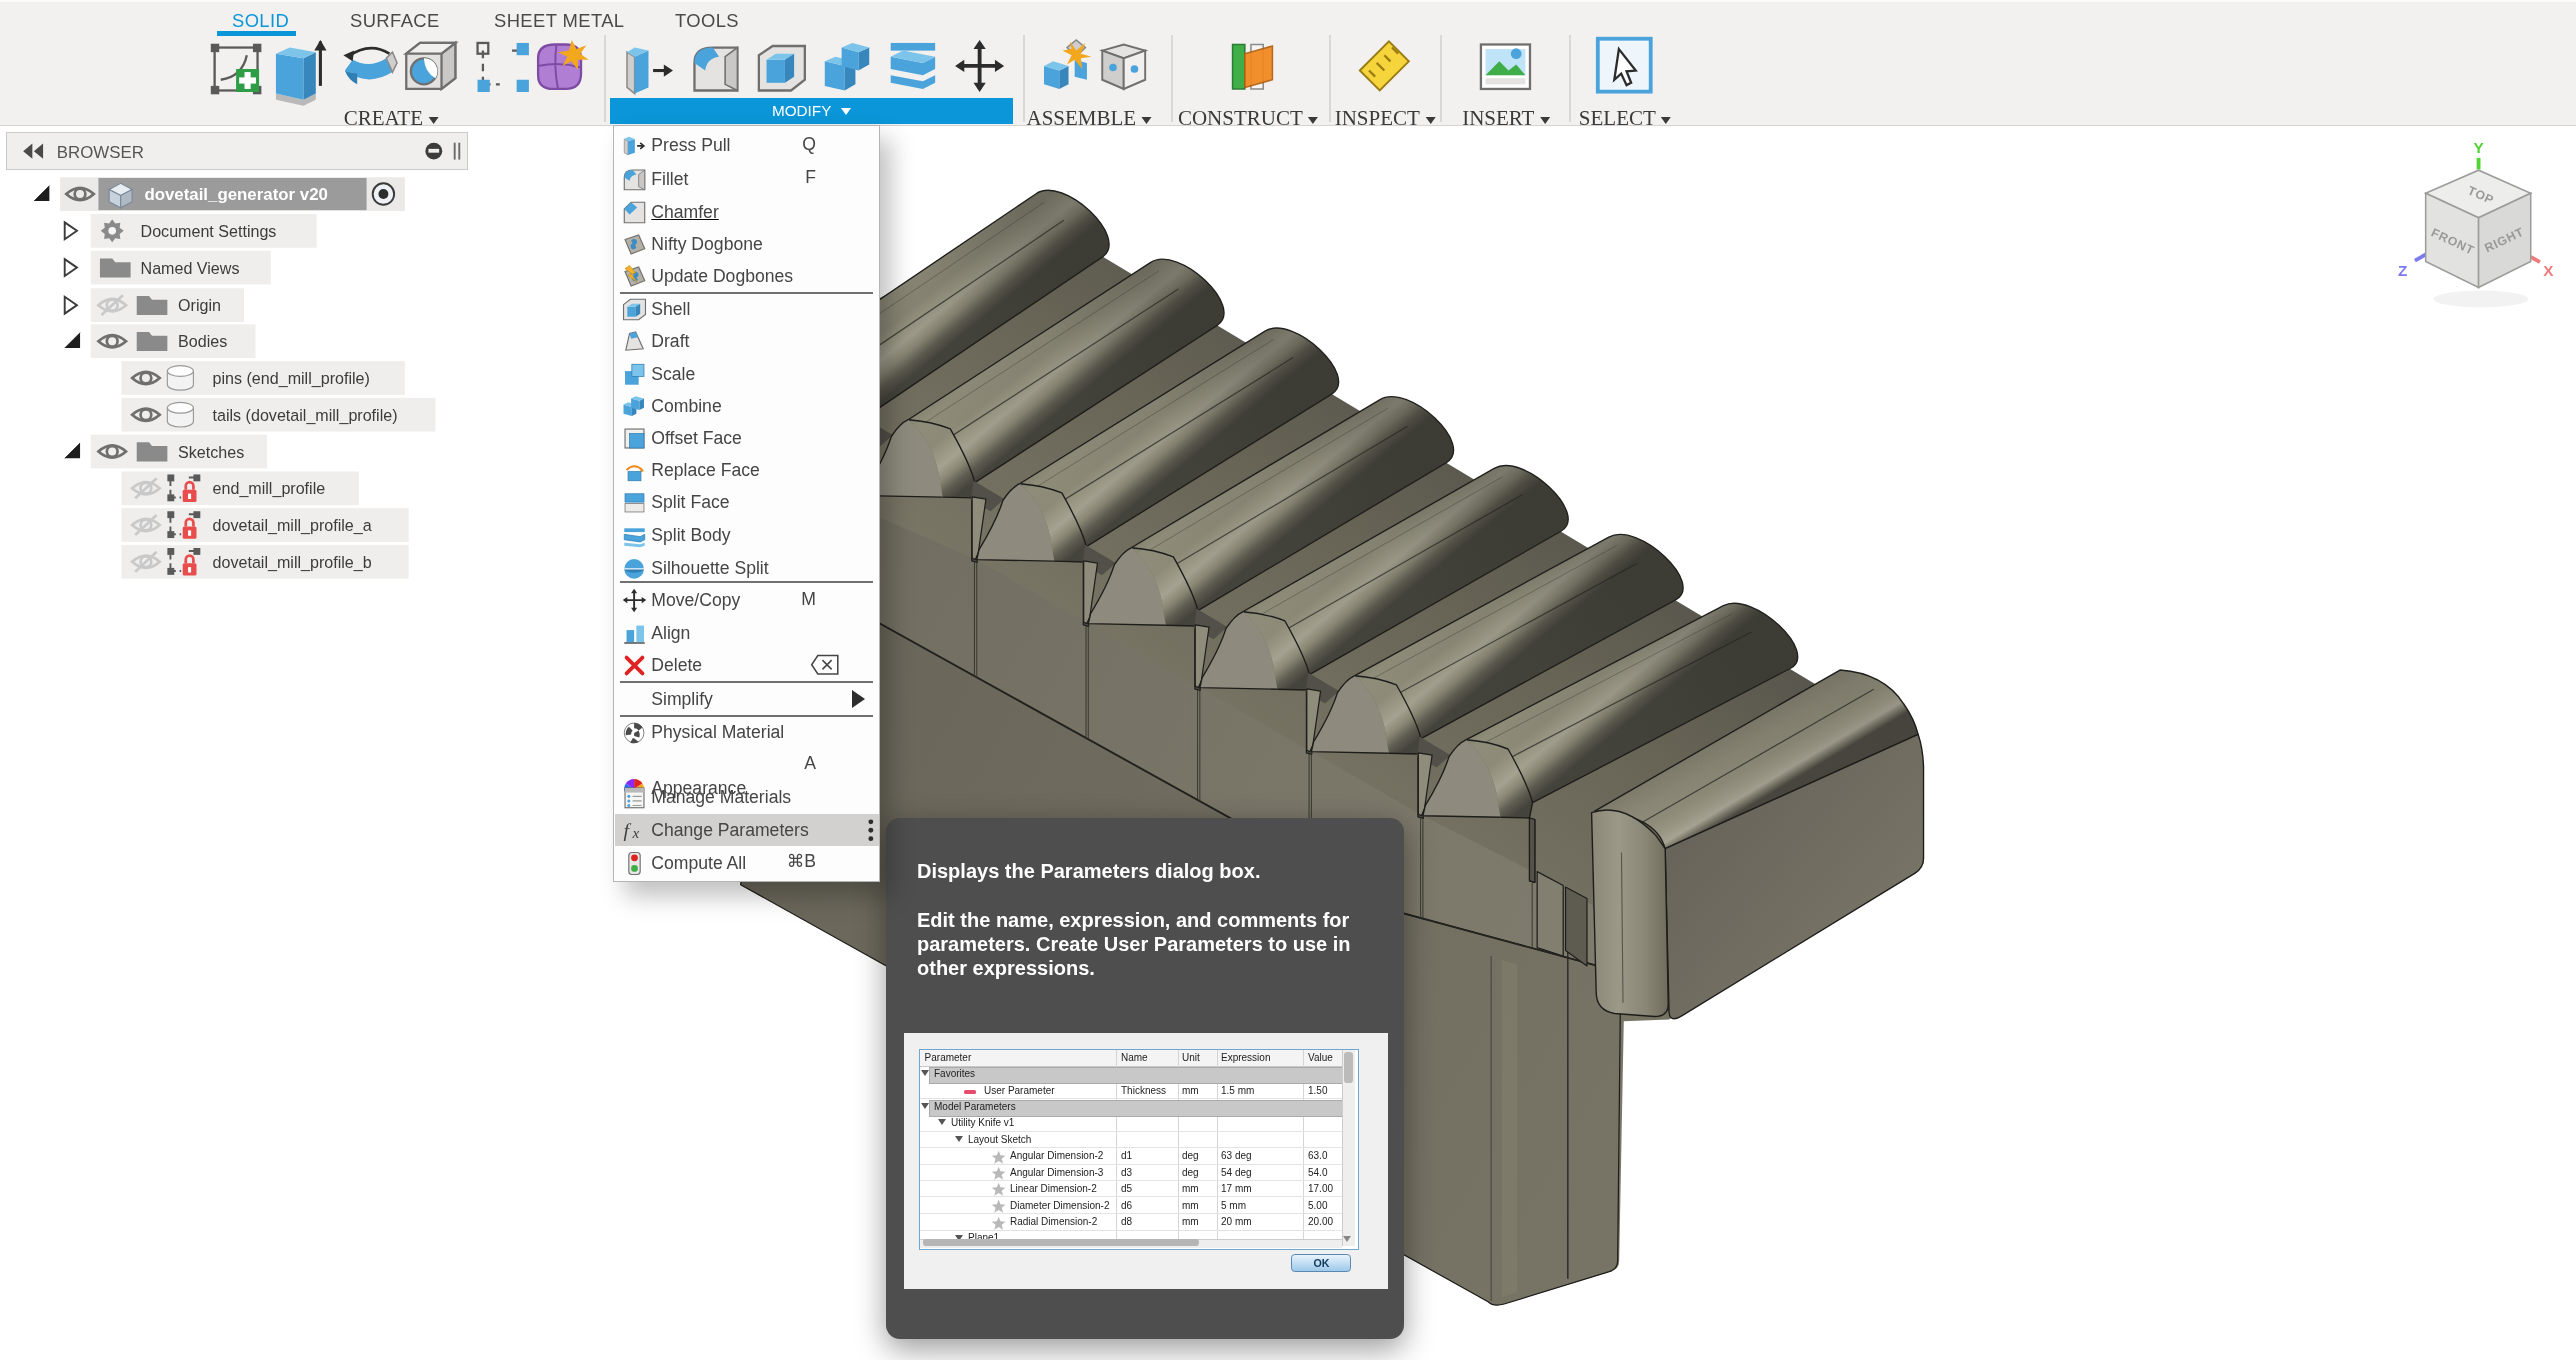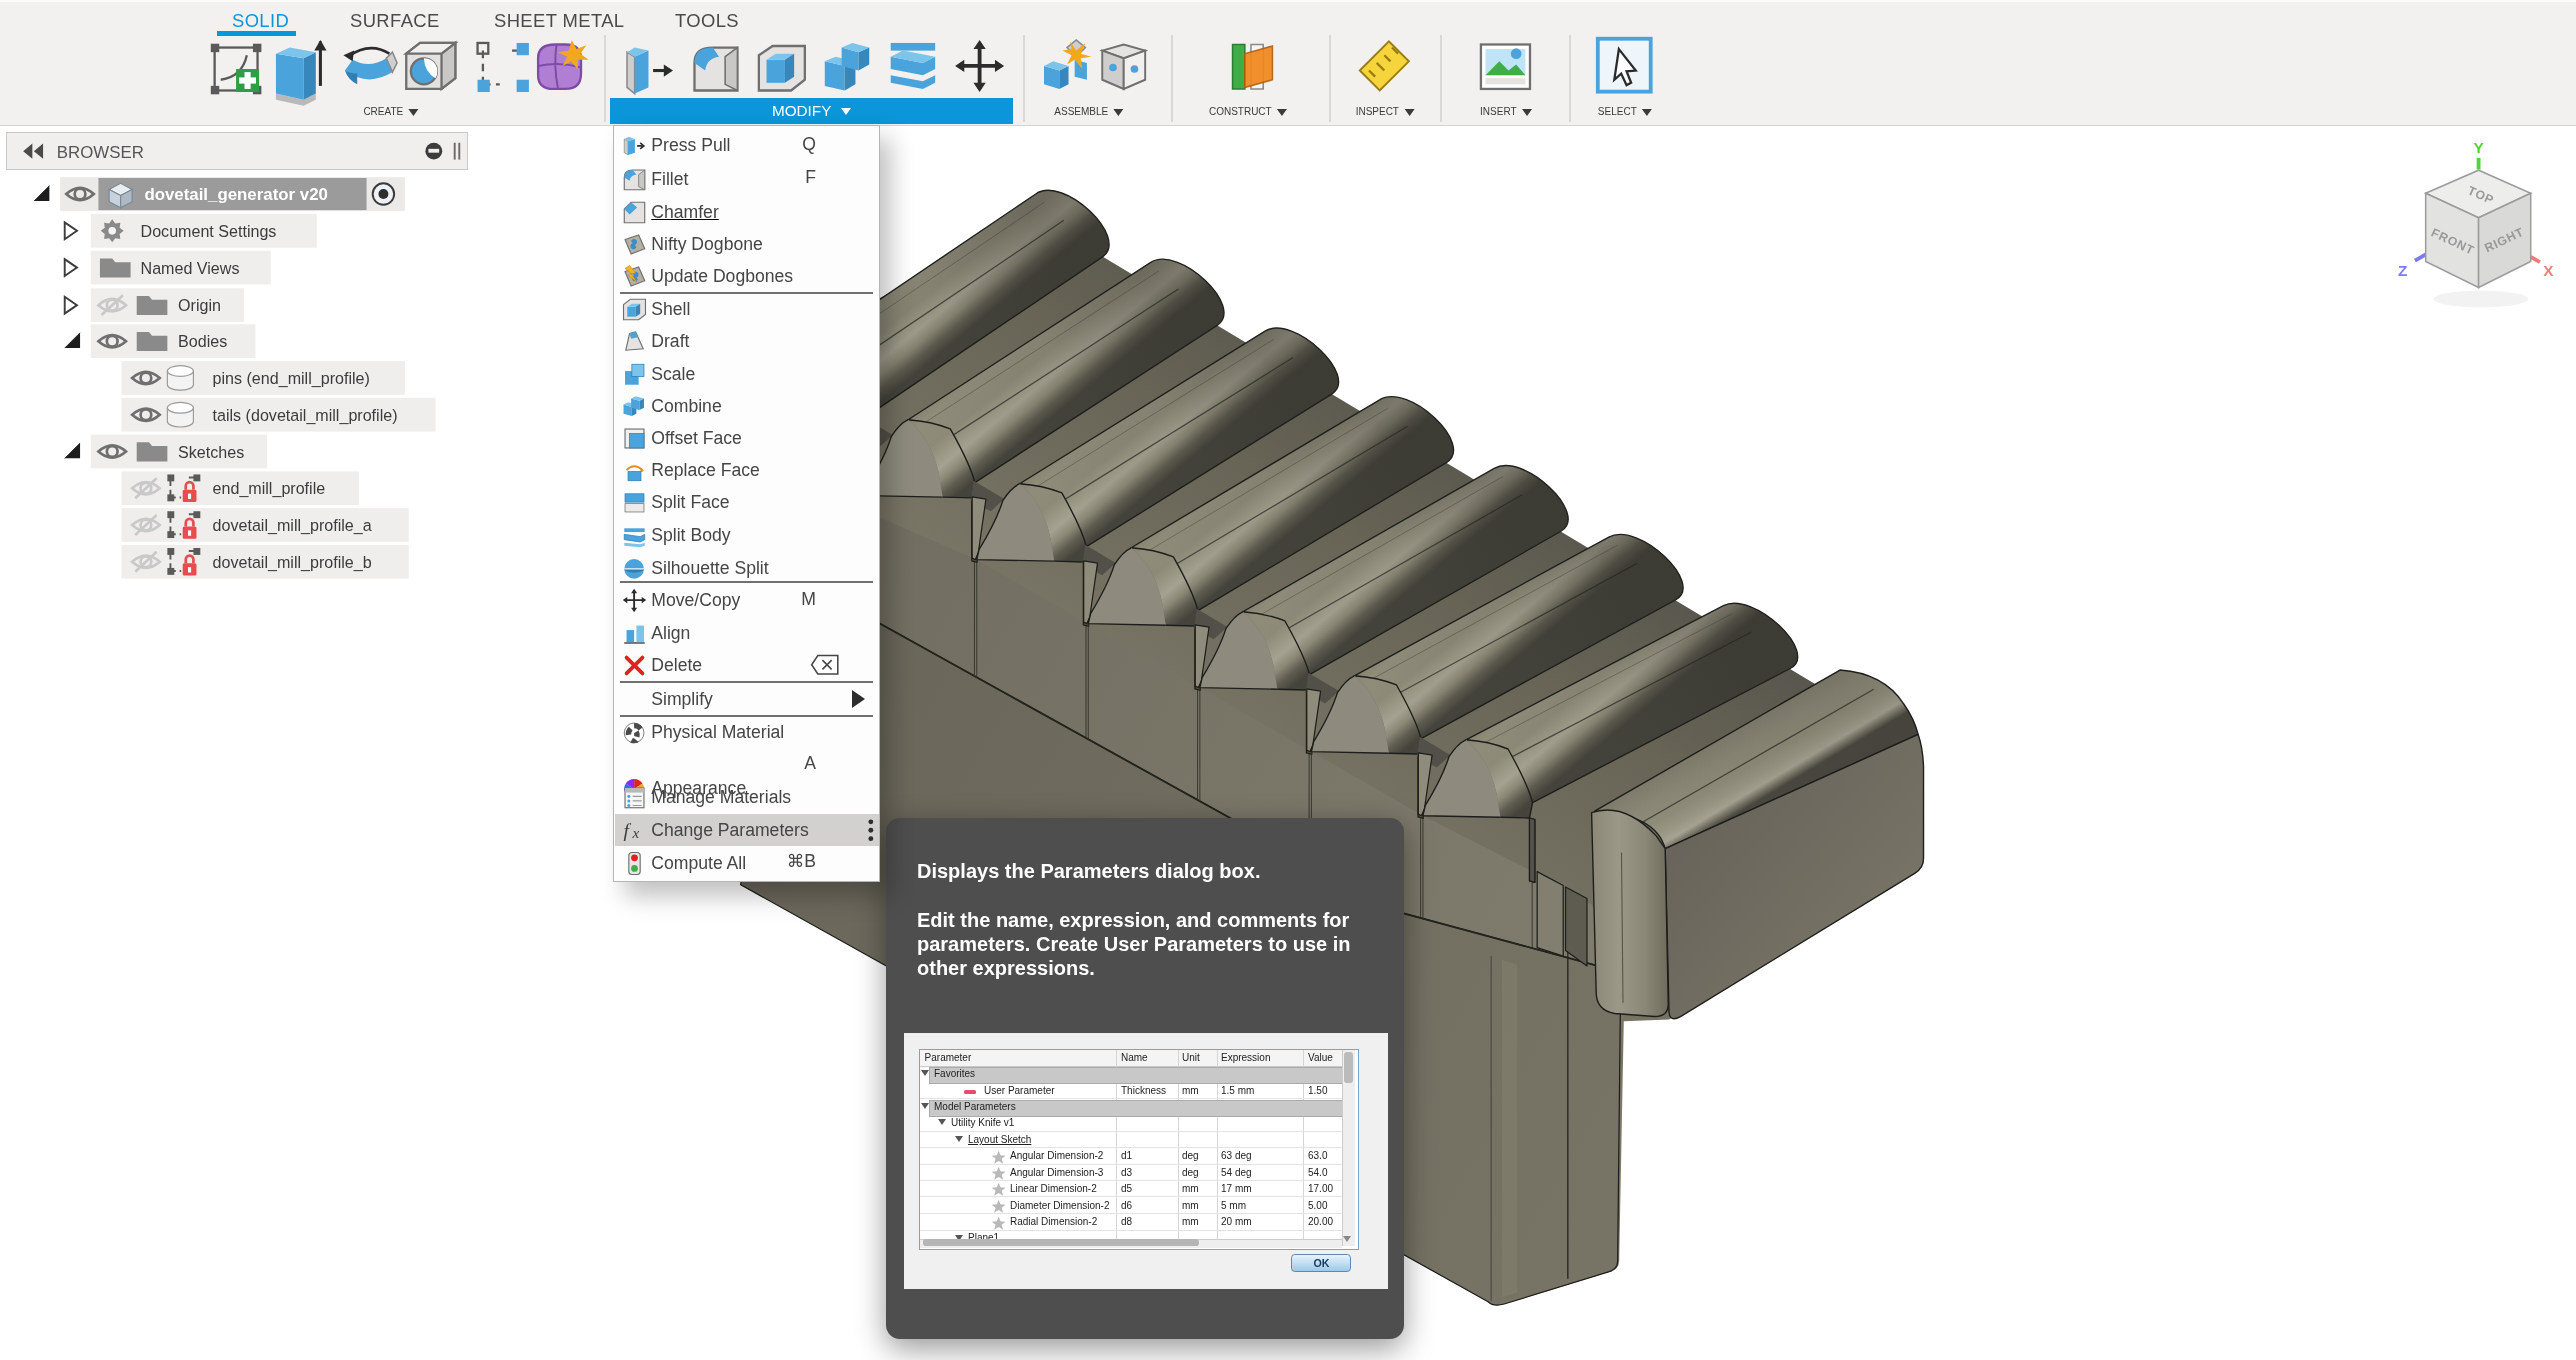--- a/index.html
+++ b/index.html
@@ -3,21 +3,21 @@
 <style>
 html,body{margin:0;padding:0;width:2576px;height:1360px;overflow:hidden;
  font-family:"Liberation Sans",sans-serif;background:#fff;}
 .abs{position:absolute;}
 #toolbar{left:0;top:0;width:2576px;height:125px;background:#f2f1f0;border-bottom:0.8px solid #d4d4d4;}
 .tab{position:absolute;top:10px;font-size:18.4px;color:#4a4a4a;letter-spacing:0.4px;}
 .tabactive{color:#0a96d8;}
 .tabline{position:absolute;top:31px;height:5.4px;background:#0a96d8;}
 #designbtn{position:absolute;left:18.4px;top:20px;width:168px;height:100px;border:1.5px solid #c9c9c9;
  border-radius:7.7px;color:#3c3c3c;font-size:20px;display:flex;align-items:center;justify-content:center;}
-.glabel{position:absolute;top:106px;font-size:10px;color:#3a3a3a;white-space:nowrap;transform:translateX(-50%);}
+.glabel{position:absolute;top:106px;font-size:21px;color:#3a3a3a;white-space:nowrap;transform:translateX(-50%);font-family:Liberation Serif, serif;}
 .caret{display:inline-block;width:0;height:0;border-left:5.4px solid transparent;border-right:5.4px solid transparent;
  border-top:7px solid #3a3a3a;margin-left:5.4px;vertical-align:middle;}
 .caretw{border-top-color:#fff;}
 .vsep{position:absolute;top:35px;height:87px;width:1.5px;background:#d9d8d7;}
 #modifybar{position:absolute;left:610px;top:98px;width:403px;height:26px;background:#0a96d8;color:#fff;
  font-size:15.3px;display:flex;align-items:center;justify-content:center;}
 #browserhdr{position:absolute;left:6.1px;top:132px;width:462px;height:38px;background:#f0efee;
  border:1.5px solid #c9c9c9;box-sizing:border-box;}
 #menu{position:absolute;left:613px;top:125px;width:267px;height:757px;background:#fdfdfd;
  border:0.8px solid #b5b5b5;box-sizing:border-box;box-shadow:10.7px 14px 23px rgba(0,0,0,0.25);}
@@ -756,21 +756,21 @@
         <div class="abs" style="left:301px;top:35px;font-size:10px;color:#222;">1.5 mm</div>
         <div class="abs" style="left:388px;top:35px;font-size:10px;color:#222;">1.50</div>
         <div class="abs" style="left:9.2px;top:50px;width:413px;height:15.3px;background:#c9c8c8;border:0.8px solid #aaa;"></div>
         <div class="abs" style="left:1.5px;top:53px;width:0;height:0;border-left:4.6px solid transparent;border-right:4.6px solid transparent;border-top:6.1px solid #555;"></div>
         <div class="abs" style="left:14px;top:51px;font-size:10px;color:#222;">Model Parameters</div>
         <div class="abs" style="left:0;top:81px;width:422px;height:0.8px;background:#e3e3e3;"></div>
         <div class="abs" style="left:18.4px;top:69px;width:0;height:0;border-left:4.6px solid transparent;border-right:4.6px solid transparent;border-top:6.1px solid #555;"></div>
         <div class="abs" style="left:31px;top:67px;font-size:10px;color:#222;">Utility Knife v1</div>
         <div class="abs" style="left:0;top:97px;width:422px;height:0.8px;background:#e3e3e3;"></div>
         <div class="abs" style="left:35px;top:86px;width:0;height:0;border-left:4.6px solid transparent;border-right:4.6px solid transparent;border-top:6.1px solid #555;"></div>
-        <div class="abs" style="left:48px;top:84px;font-size:10px;color:#222;text-decoration:underline;">Layout Sketch</div>
+        <div class="abs" style="left:48px;top:84px;font-size:10px;color:#222;">Layout Sketch</div>
         <div class="abs" style="left:0;top:114px;width:422px;height:0.8px;background:#e3e3e3;"></div>
         <svg class="abs" style="left:71px;top:100px;" width="15.3" height="15.3" viewBox="0 0 20 20">
           <path d="M10 1 L12.4 7 L19 7.4 L14 11.6 L15.8 18 L10 14.4 L4.2 18 L6 11.6 L1 7.4 L7.6 7 Z" fill="#b9b9b9"></path>
         </svg>
         <div class="abs" style="left:90px;top:100px;font-size:10px;color:#222;">Angular Dimension-2</div>
         <div class="abs" style="left:201px;top:100px;font-size:10px;color:#222;">d1</div>
         <div class="abs" style="left:262px;top:100px;font-size:10px;color:#222;">deg</div>
         <div class="abs" style="left:301px;top:100px;font-size:10px;color:#222;">63 deg</div>
         <div class="abs" style="left:388px;top:100px;font-size:10px;color:#222;">63.0</div>
         <div class="abs" style="left:0;top:130px;width:422px;height:0.8px;background:#e3e3e3;"></div>

